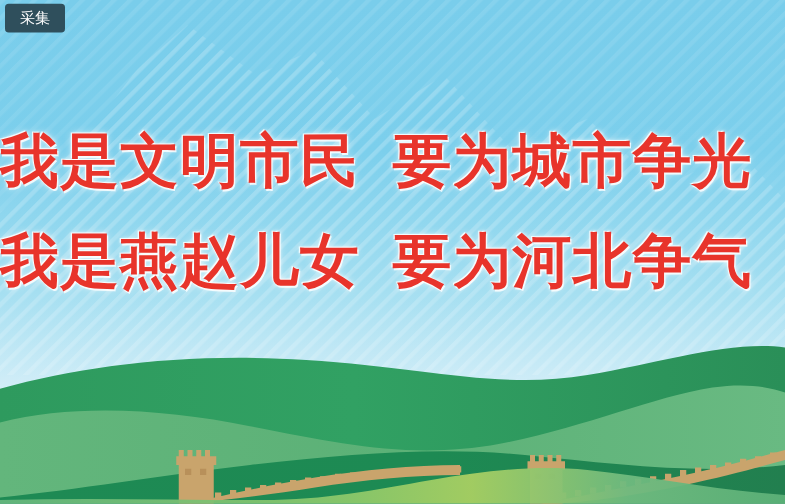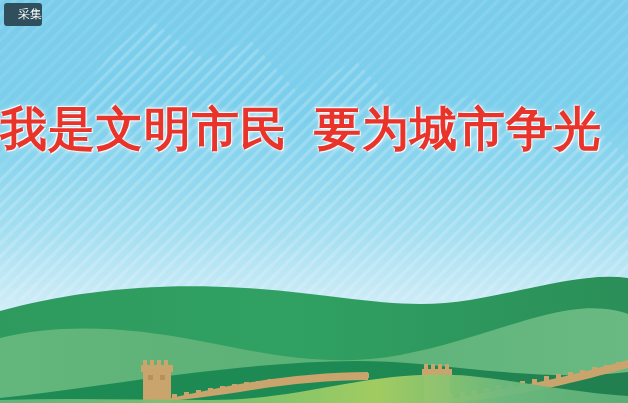--- a/index.html
+++ b/index.html
@@ -63,29 +63,29 @@
     white-space: pre;
   }
   #line1 { top: 98px; }
   #line2 { top: 178px; }
   .gap { display: inline-block; width: 26px; }
 
   
   .capture-btn {
     position: absolute;
     left: 4px; top: 3px;
-    width: 38px; height: 23px;
+    width: 48px; height: 23px;
     background: #2f4f5c;
     border: none;
     border-radius: 3px;
     color: #ffffff;
     font-size: 12px;
     font-family: "Liberation Sans", "DejaVu Sans", sans-serif;
     line-height: 23px;
-    text-align: right;
+    text-align: center;
     padding: 0;
     cursor: pointer;
   }
 </style>
 </head>
 <body>
 
 <div id="poster">
 
   <div class="sky"></div>
@@ -223,16 +223,17 @@
       <rect x="428" y="379" width="5" height="4" fill="#b8905a"></rect>
       <rect x="439" y="379" width="5" height="4" fill="#b8905a"></rect>
     </g>
 
     <path d="M0,403 L0,400 C70,398 140,400 210,400 C260,400 300,392 345,384
              C390,376 430,372 470,376 C520,381 570,392 628,396 L628,403 Z" fill="url(#gFront)" opacity="0.95"></path>
   </svg>
 
   <div class="slogan" id="line1"><span>我是文明市民</span><span class="gap"></span><span>要为城市争光</span></div>
 
+  <div class="slogan" id="line2"><span>我是燕赵儿女</span><span class="gap"></span><span>要为河北争气</span></div>
 
   <button class="capture-btn">采集</button>
 
 </div>
 
 </body></html>

